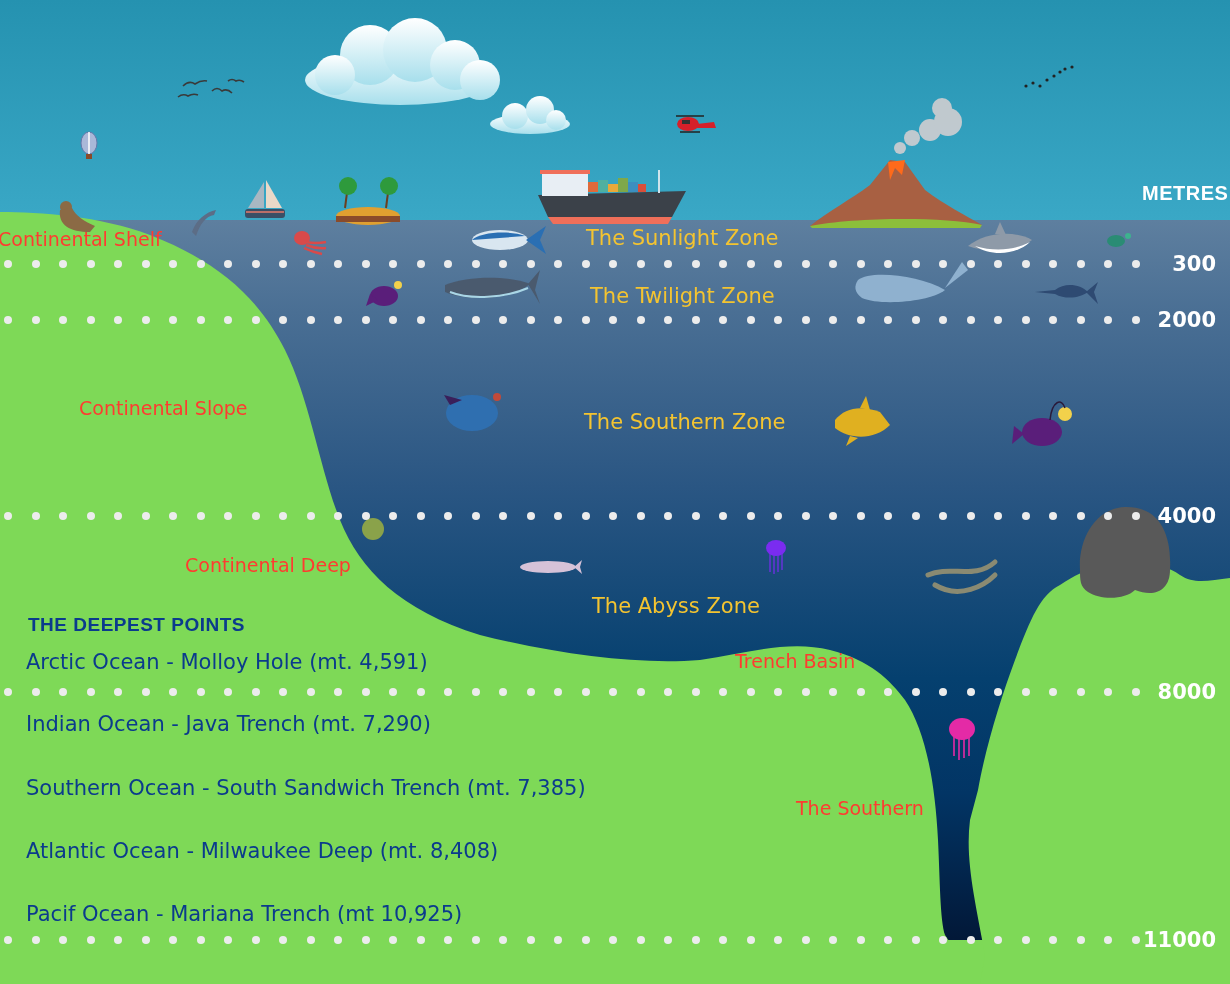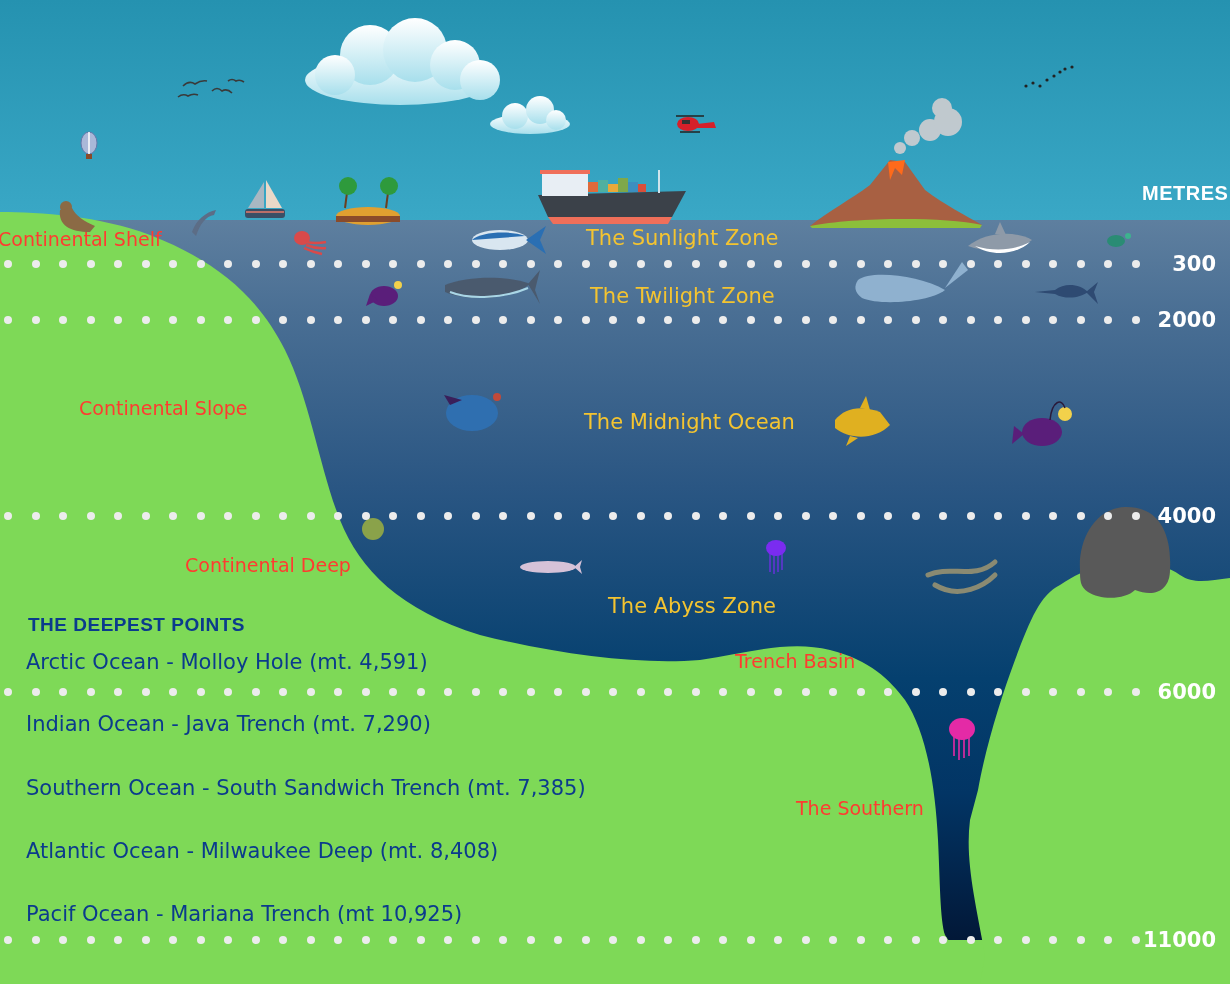--- a/index.html
+++ b/index.html
@@ -438,27 +438,27 @@
     <div class="abs" style="left: 1049px; top: 936px; width: 8px; height: 8px; border-radius: 50%; background: rgb(236, 236, 236);"></div>
     <div class="abs" style="left: 1076.5px; top: 936px; width: 8px; height: 8px; border-radius: 50%; background: rgb(236, 236, 236);"></div>
     <div class="abs" style="left: 1104px; top: 936px; width: 8px; height: 8px; border-radius: 50%; background: rgb(236, 236, 236);"></div>
     <div class="abs" style="left: 1131.5px; top: 936px; width: 8px; height: 8px; border-radius: 50%; background: rgb(236, 236, 236);"></div>
   </div>
 
 <div class="label metres" style="left:1142px; top:182px;">METRES</div>
 <div class="label depth" style="right:14px; top:252px;">300</div>
 <div class="label depth" style="right:14px; top:308px;">2000</div>
 <div class="label depth" style="right:14px; top:504px;">4000</div>
-<div class="label depth" style="right:14px; top:680px;">6000</div>
+<div class="label depth" style="right:14px; top:680px;">8000</div>
 <div class="label depth" style="right:14px; top:928px;">11000</div>
 
 <div class="label zone" style="left:586px; top:226px;">The Sunlight Zone</div>
 <div class="label zone" style="left:590px; top:284px;">The Twilight Zone</div>
-<div class="label zone" style="left:584px; top:410px;">The Midnight Ocean</div>
-<div class="label zone" style="left:608px; top:594px;">The Abyss Zone</div>
+<div class="label zone" style="left:584px; top:410px;">The Southern Zone</div>
+<div class="label zone" style="left:592px; top:594px;">The Abyss Zone</div>
 
 <div class="label feature" style="left:-2px; top:228px;">Continental Shelf</div>
 <div class="label feature" style="left:79px; top:397px;">Continental Slope</div>
 <div class="label feature" style="left:185px; top:554px;">Continental Deep</div>
 <div class="label feature" style="left:735px; top:650px;">Trench Basin</div>
 <div class="label feature" style="left:796px; top:797px;">The Southern</div>
 
 <div class="label deep-title" style="left:28px; top:614px;">THE DEEPEST POINTS</div>
 <div class="label deep-item" style="left:26px; top:650px;">Arctic Ocean -  Molloy Hole (mt. 4,591)</div>
 <div class="label deep-item" style="left:26px; top:712px;">Indian Ocean - Java Trench (mt. 7,290)</div>

